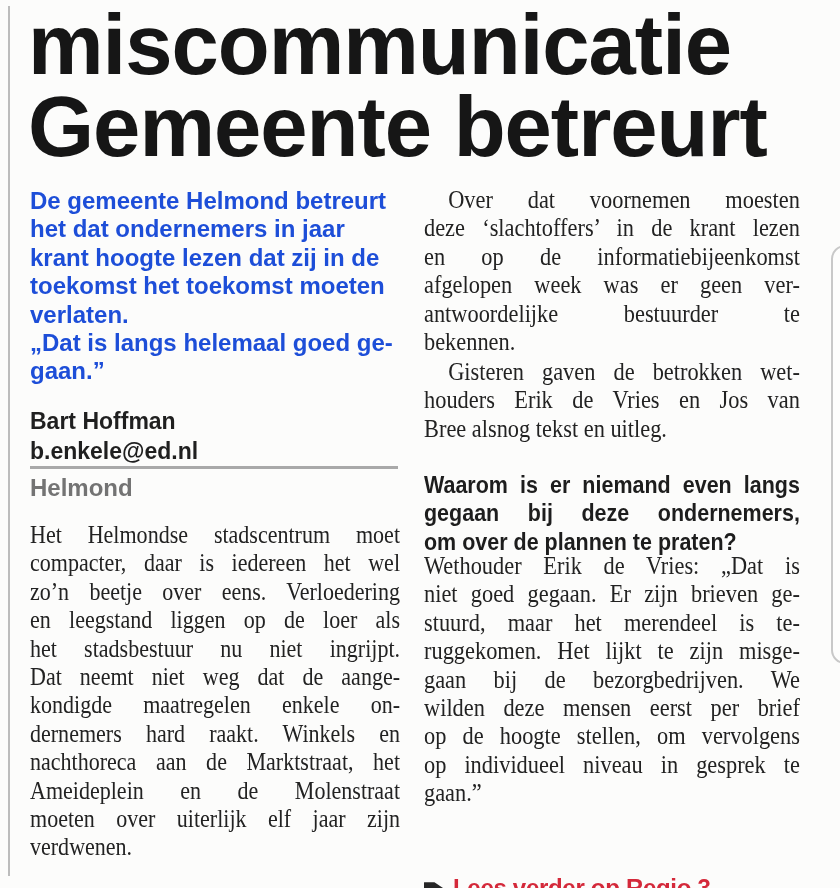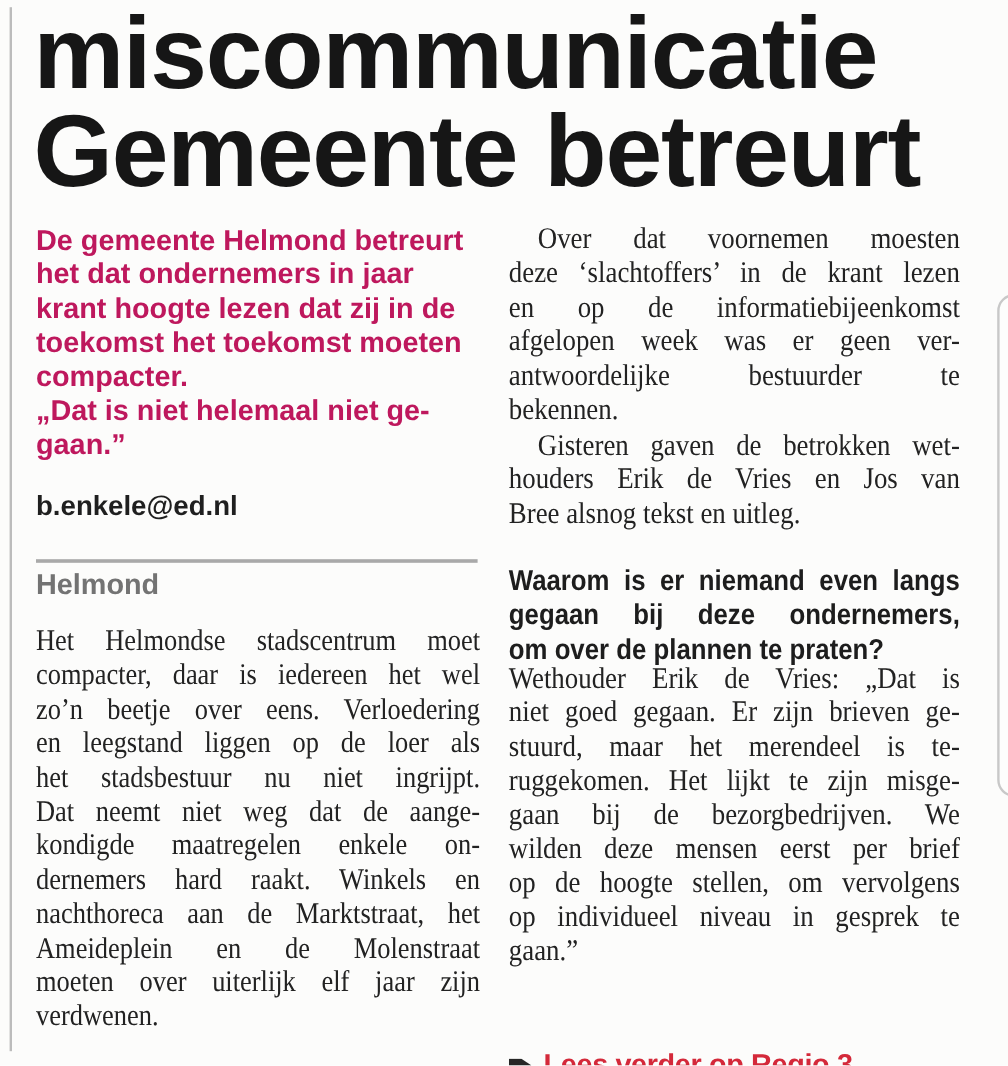--- a/index.html
+++ b/index.html
@@ -12,21 +12,21 @@
     position:absolute; left:8px; top:6px; width:2px; height:870px;
     background:#bcbcbc;
   }
   .headline {
     position:absolute; left:28px; top:4px; margin:0;
     font-size:85px; line-height:82px; font-weight:bold;
     letter-spacing:-1px; color:#161616; white-space:nowrap;
   }
   .intro {
     position:absolute; left:30px; top:187px; width:385px;
-    font-size:24px; line-height:28.4px; font-weight:bold; color:#be185d;
+    font-size:24px; line-height:28.4px; font-weight:bold; color:#1d4ed8;
   }
   .byline {
     position:absolute; left:30px; top:406px;
     font-size:23px; line-height:30px; font-weight:bold; color:#1f1f1f;
   }
   .rule {
     position:absolute; left:30px; top:466px; width:368px; height:3px;
     background:#a9a9a9;
   }
   .section-label {
@@ -78,26 +78,27 @@
   <h1 class="headline">
     <div>miscommunicatie</div>
     <div>Gemeente betreurt</div>
   </h1>
 
   <div class="intro">
       <div class="ln">De gemeente Helmond betreurt</div>
       <div class="ln">het dat ondernemers in jaar</div>
       <div class="ln">krant hoogte lezen dat zij in de</div>
       <div class="ln">toekomst het toekomst moeten</div>
-      <div class="ln">compacter.</div>
-      <div class="ln">„Dat is niet helemaal niet ge-</div>
+      <div class="ln">verlaten.</div>
+      <div class="ln">„Dat is langs helemaal goed ge-</div>
       <div class="ln">gaan.”</div>
     </div>
 
   <div class="byline">
+    <div>Bart Hoffman</div>
     <div>b.enkele@ed.nl</div>
   </div>
 
   <div class="rule"></div>
 
   <div class="section-label" style="color: #737373;">Helmond</div>
 
   <div class="serif jpara left-body">
       <div class="ln">Het Helmondse stadscentrum moet</div>
       <div class="ln">compacter, daar is iedereen het wel</div>

